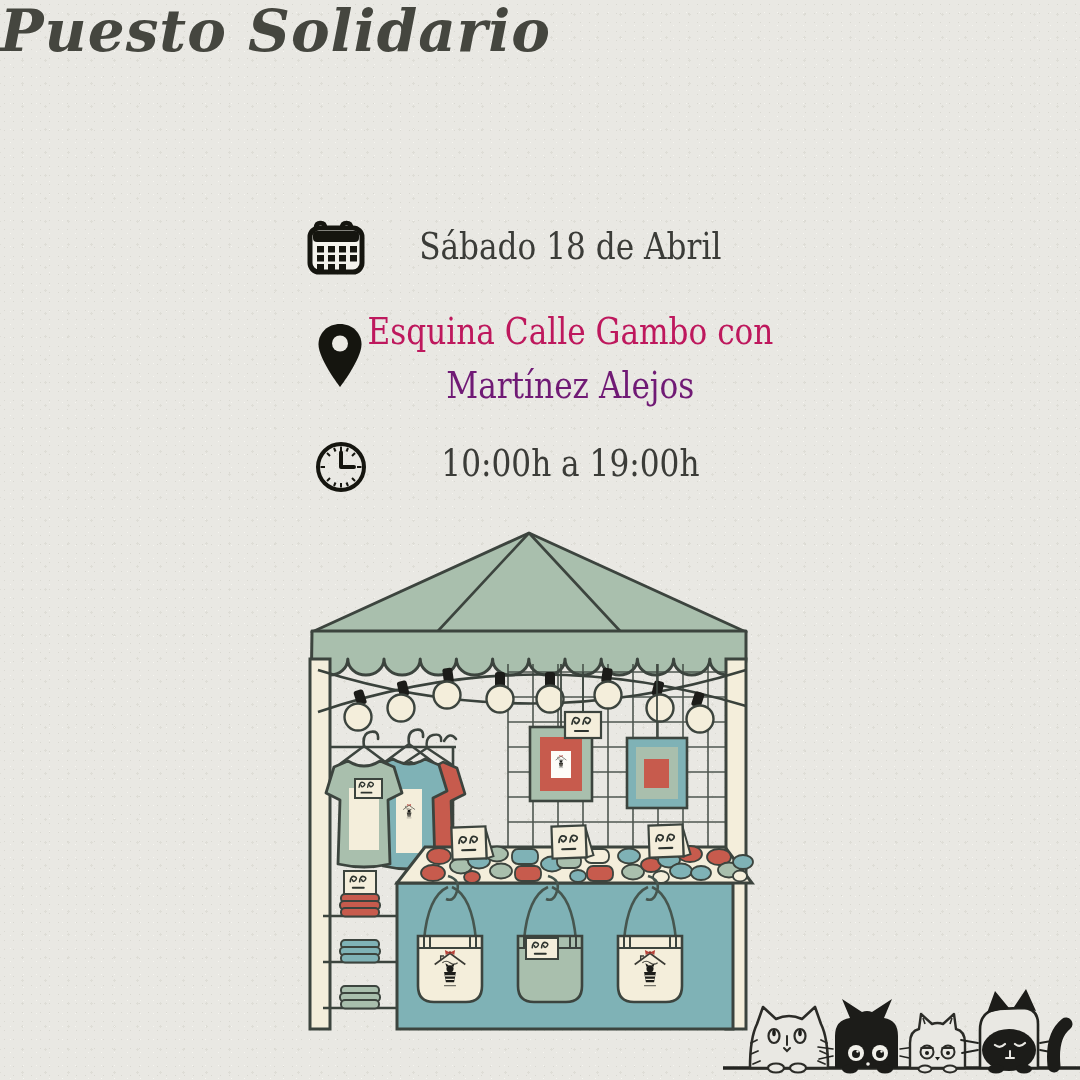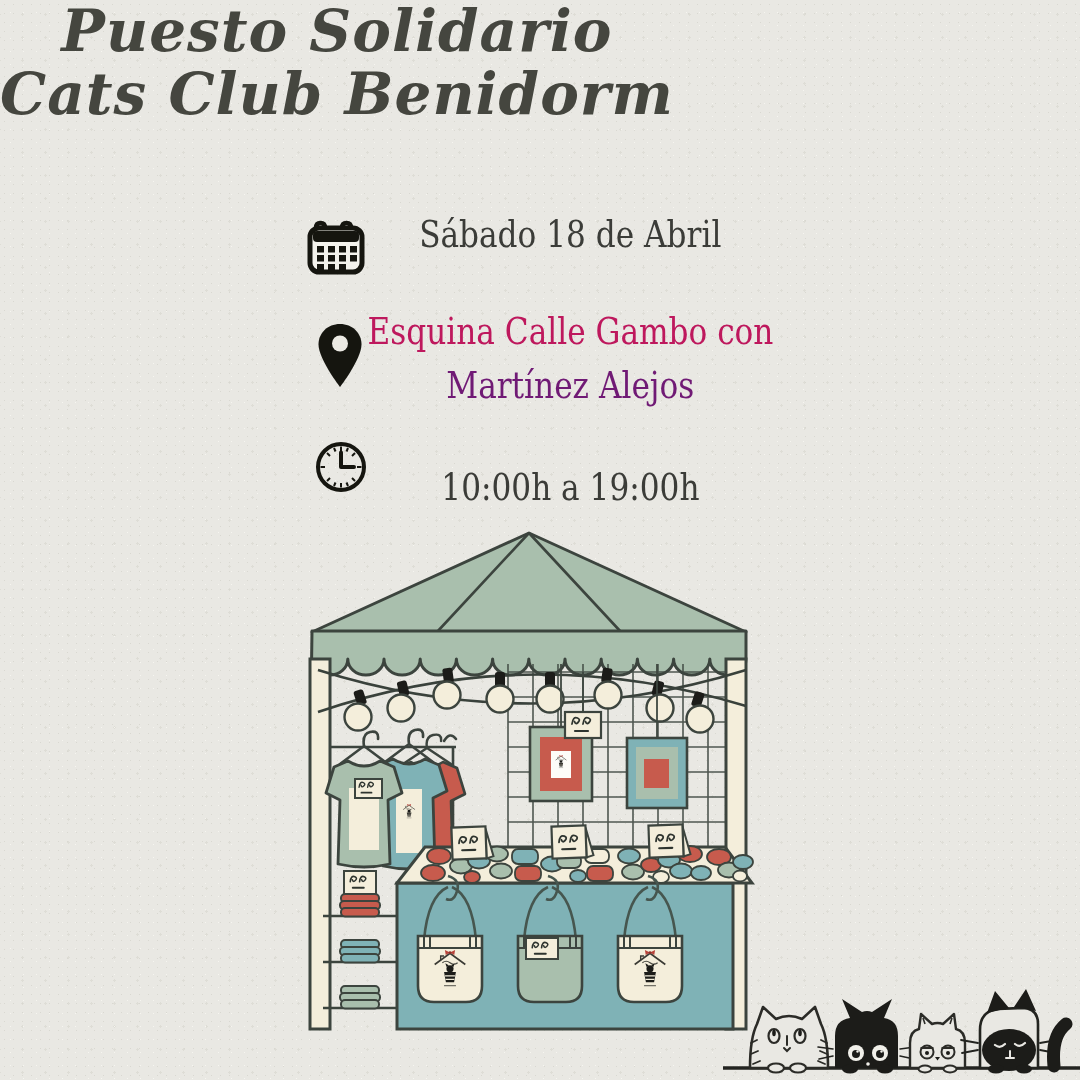--- a/index.html
+++ b/index.html
@@ -33,21 +33,20 @@
   .f-red{fill:var(--red,#c75b4d);}  .f-cream{fill:var(--cream,#f4eedb);}
   .f-bg{fill:var(--paper,#e9e8e3);} .f-ink{fill:var(--ink,#1c1c19);}
   .s-ink{stroke:var(--outline,#3c443e);}
   .no-f{fill:none;}
 </style>
 </head>
 <body style="background-color: rgb(233, 232, 227);">
 
 <h1 class="abs title" style="margin: 0px; color: rgb(69, 70, 63);">
   <span class="tline">Puesto Solidario</span>
-  <span class="tline">Cats Club Benidorm</span>
 </h1>
 
 <svg class="abs" style="left:306px;top:219px;" width="60" height="56" viewBox="0 0 60 56">
   <path d="M15 14 q-5 0 -5 -5 q0 -5 4.5 -5 q4.5 0 4.5 5" fill="none" stroke="#15150f" stroke-width="4.5" stroke-linecap="round"></path>
   <path d="M41 14 q-5 0 -5 -5 q0 -5 4.5 -5 q4.5 0 4.5 5" fill="none" stroke="#15150f" stroke-width="4.5" stroke-linecap="round"></path>
   <rect x="4" y="9" width="52" height="44" rx="9" fill="#f3f2ec" stroke="#15150f" stroke-width="5"></rect>
   <path d="M7.5 18 v-6.5 q0 -? 0 0" fill="none"></path>
   <rect x="7" y="12" width="46" height="11" rx="4" fill="#15150f"></rect>
   <g fill="#15150f">
     <rect x="11" y="27" width="7" height="6.5"></rect>
@@ -56,21 +55,21 @@
       <rect x="44" y="27" width="7" height="6.5"></rect>
     <rect x="11" y="36" width="7" height="6.5"></rect>
       <rect x="22" y="36" width="7" height="6.5"></rect>
       <rect x="33" y="36" width="7" height="6.5"></rect>
       <rect x="44" y="36" width="7" height="6.5"></rect>
     <rect x="11" y="45" width="7" height="6"></rect>
       <rect x="22" y="45" width="7" height="6"></rect>
       <rect x="33" y="45" width="7" height="6"></rect>
   </g>
 </svg>
-<div class="abs detail-text" style="top: 215px; color: rgb(59, 60, 56);">
+<div class="abs detail-text" style="top: 227px; color: rgb(59, 60, 56);">
   <span class="cond">Sábado 18 de Abril</span>
 </div>
 
 <svg class="abs" style="left:317px;top:323px;" width="46" height="66" viewBox="0 0 46 66">
   <path d="M23 1 C10.5 1 1.5 10 1.5 21.5 C1.5 36 23 64 23 64 C23 64 44.5 36 44.5 21.5 C44.5 10 35.5 1 23 1 Z" fill="#15150f"></path>
   <circle cx="23" cy="20.5" r="8" fill="#eceae4"></circle>
 </svg>
 <div class="abs detail-text" style="top: 312px; color: #be185d;">
   <span class="cond">Esquina Calle Gambo con</span>
 </div>
@@ -89,21 +88,21 @@
       <line x1="41" y1="13" x2="38" y2="16"></line>
     <line x1="13" y1="41" x2="16" y2="38"></line>
       <line x1="41" y1="41" x2="38" y2="38"></line>
     <line x1="20" y1="8" x2="21.5" y2="11.5"></line>
       <line x1="34" y1="8" x2="32.5" y2="11.5"></line>
     <line x1="20" y1="46" x2="21.5" y2="42.5"></line>
       <line x1="34" y1="46" x2="32.5" y2="42.5"></line>
   </g>
   <path d="M27 27 V12.5 M27 27 H40" fill="none" stroke="#15150f" stroke-width="4" stroke-linecap="round"></path>
 </svg>
-<div class="abs detail-text" style="top: 444px; color: rgb(59, 60, 56); margin-top: 24px;">
+<div class="abs detail-text" style="top: 444px; color: rgb(59, 60, 56);">
   <span class="cond">10:00h a 19:00h</span>
 </div>
 
 <svg class="abs art" viewBox="0 0 1080 1080">
   <defs>
     <g id="squig">
       <path d="M2 8 q1 -8 5.5 -6 q3.5 1.5 0.5 4.5 q-2.5 2.5 -3.5 -1 M13 8 q1 -8 5.5 -6 q3.5 1.5 0.5 4.5 q-2.5 2.5 -3.5 -1" fill="none" stroke="#2e342f" stroke-width="1.8" stroke-linecap="round"></path>
       <path d="M5 15 h13" stroke="#2e342f" stroke-width="2.2" stroke-linecap="round"></path>
     </g>
     <g id="minilogo">

